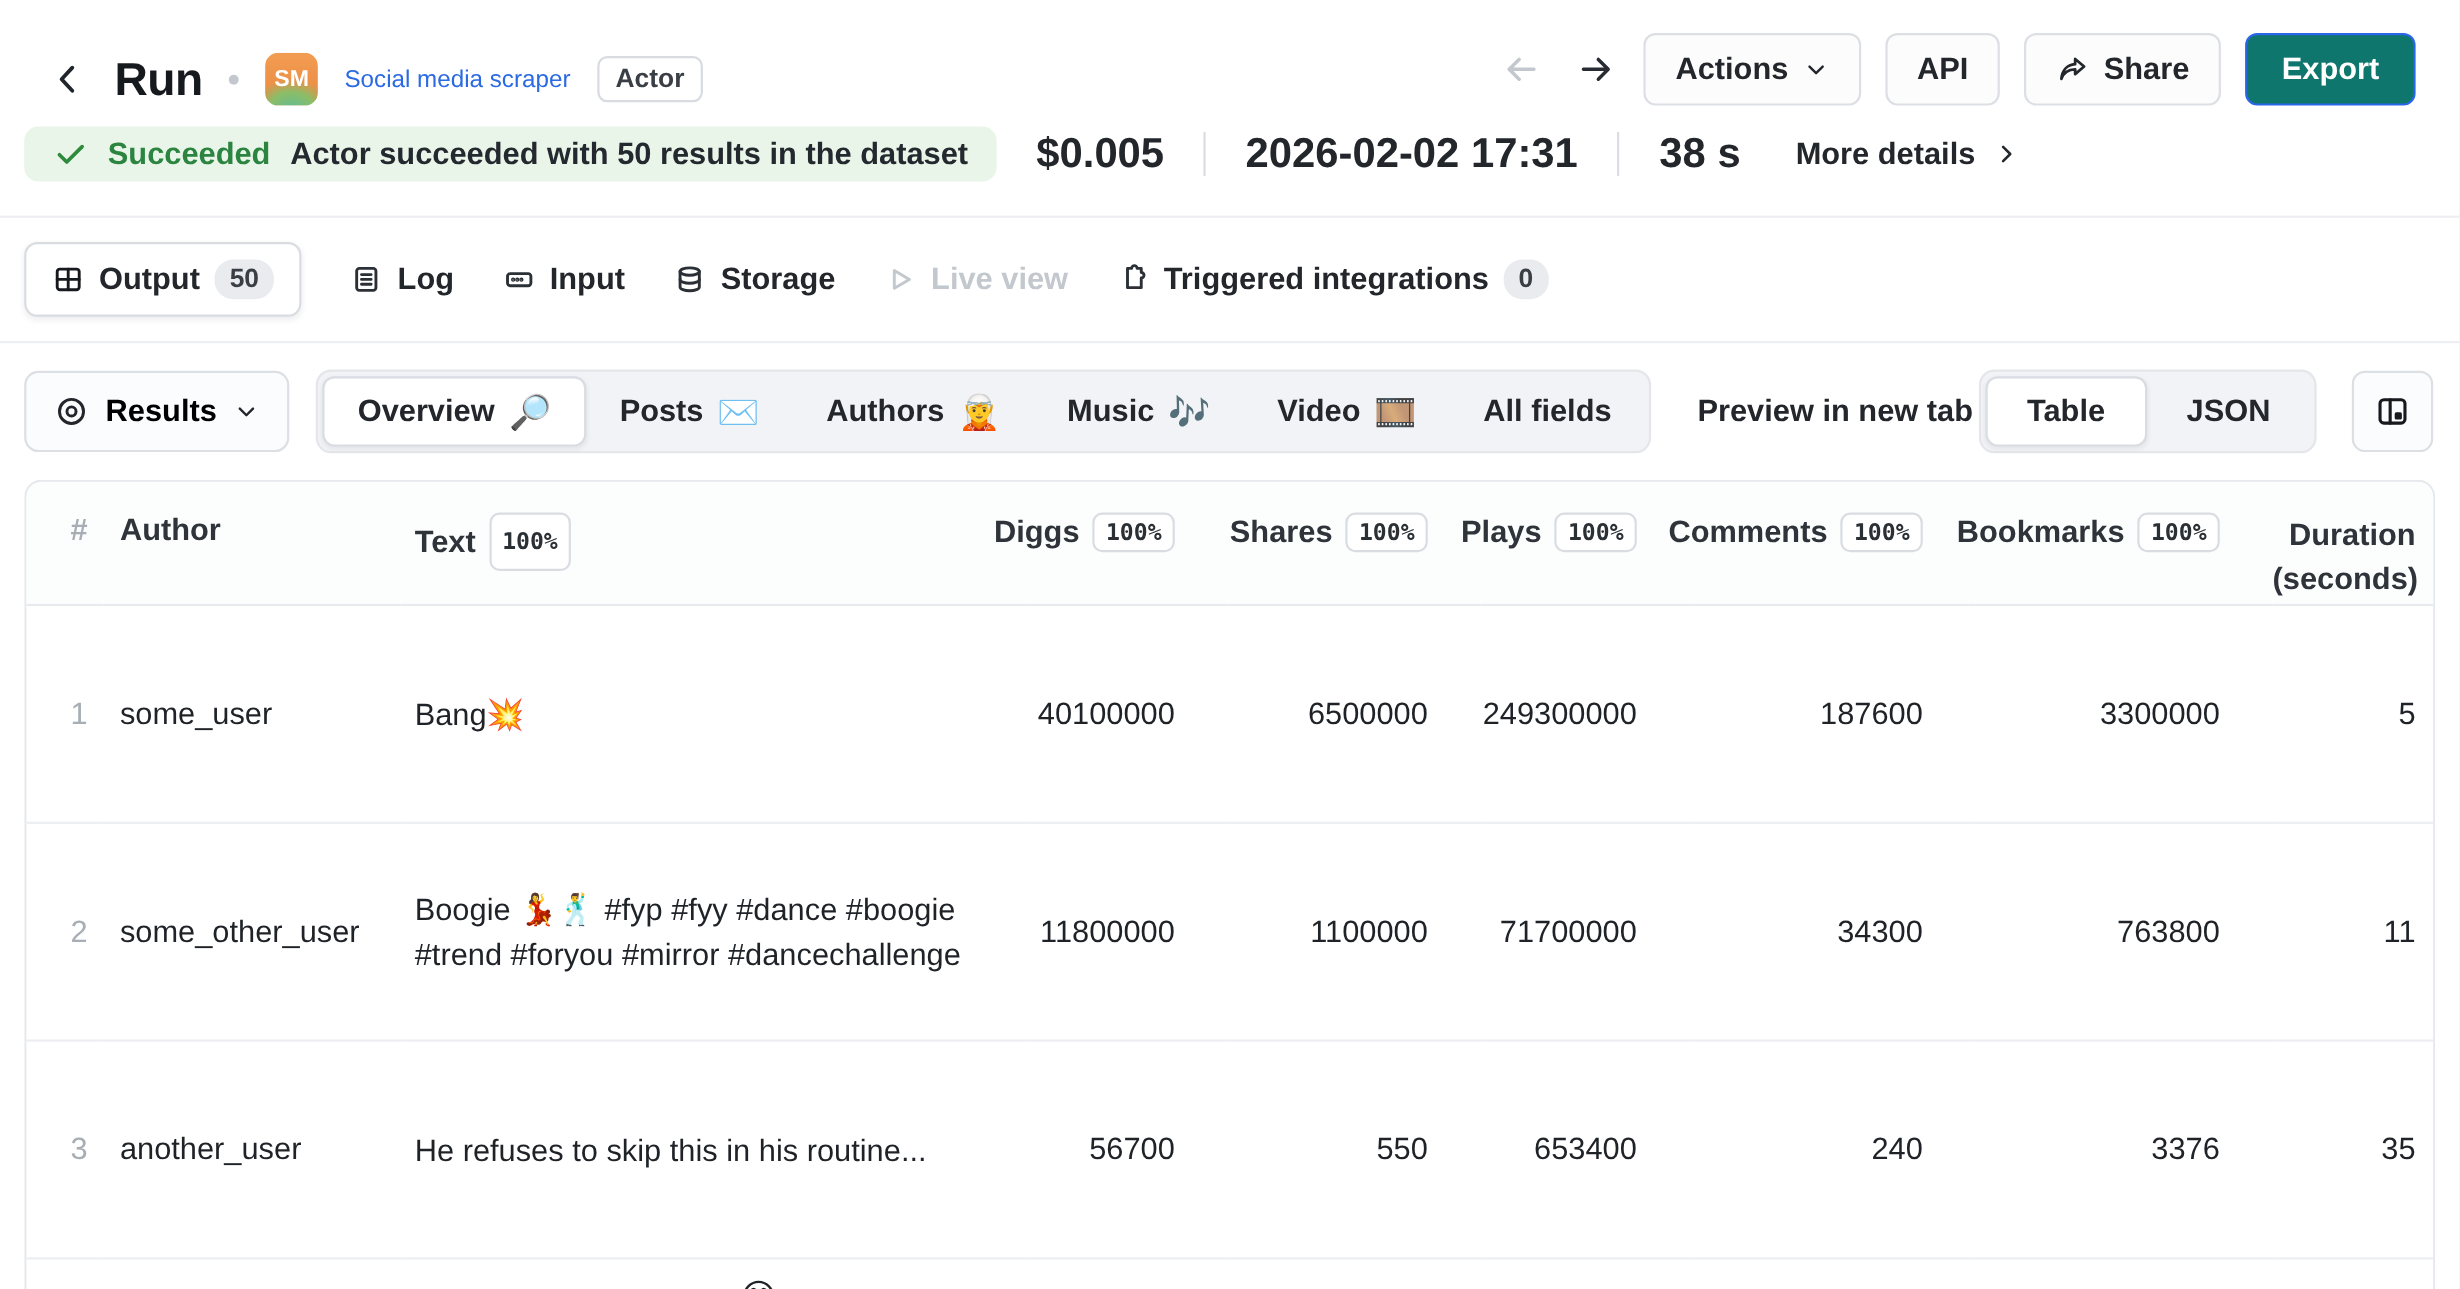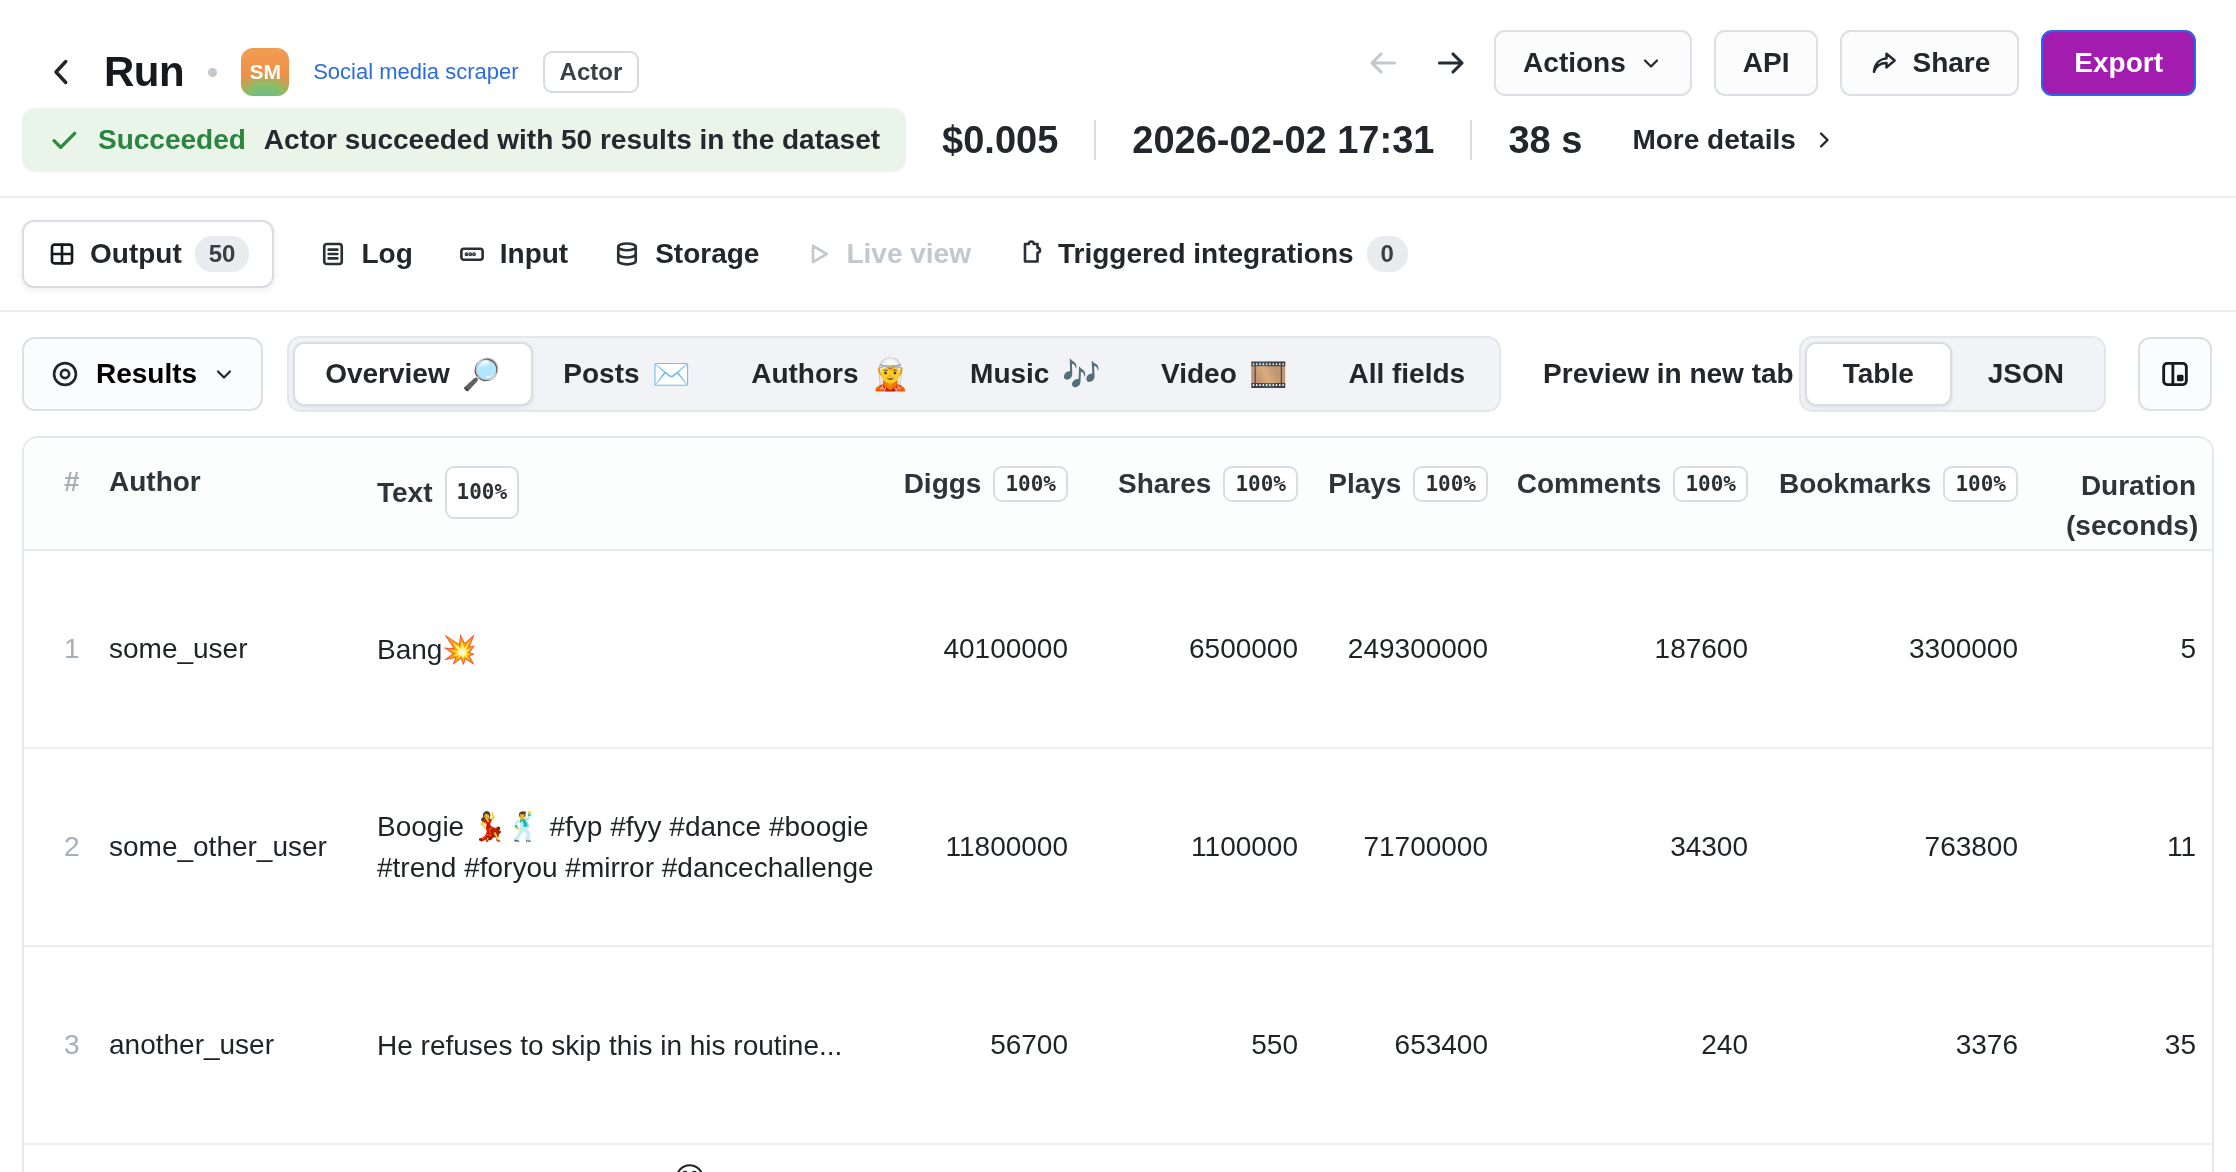--- a/index.html
+++ b/index.html
@@ -28,25 +28,25 @@
   }
   .actor-link { color: #2b6ae3; font-size: 22px; font-weight: 500; cursor: pointer; }
   .chip { border: 2px solid #d8dbe0; border-radius: 9px; padding: 5px 15px; font-size: 24px; font-weight: 600; color: #3a3f46; }
   .tb-right { margin-left: auto; display: flex; align-items: center; gap: 22px; }
   .nav-arrow { cursor: pointer; display: flex; padding: 0 4px; }
   .btn {
     display: flex; align-items: center; gap: 13px; height: 66px; padding: 0 27px;
     border: 2px solid #dcdfe3; border-radius: 11px; background: #fcfcfd;
     font-size: 28px; font-weight: 600; color: #23272c; cursor: pointer;
   }
-  .btn-export { background: #a21caf; border-color: #2966e8; color: #fff; padding: 0 31px; }
+  .btn-export { background: #0f766e; border-color: #2966e8; color: #fff; padding: 0 31px; }
 
   
   .statusbar { display: flex; align-items: center; margin: 12px 0 0 22px; gap: 36px; height: 64px; }
-  .status-pill { display: flex; align-items: center; gap: 18px; background: #e9f5e8; border-radius: 13px; height: 64px; padding: 0 26px; }
+  .status-pill { display: flex; align-items: center; gap: 18px; background: #e9f5e8; border-radius: 13px; height: 50px; padding: 0 26px; }
   .status-state { color: #2b8440; font-size: 28px; font-weight: 700; }
   .status-msg { font-size: 28px; font-weight: 600; color: #24292f; }
   .v-div { width: 2px; height: 40px; background: #dadde2; }
   .status-meta { font-size: 38px; font-weight: 600; }
   .more-details { display: flex; align-items: center; gap: 16px; font-weight: 600; font-size: 28px; cursor: pointer; margin-left: 14px; }
   .h-div { height: 2px; background: #eceef1; margin-top: 24px; }
 
   
   .tabbar { display: flex; align-items: center; gap: 44px; padding: 22px 0 22px 22px; }
   .tab { display: flex; align-items: center; gap: 13px; font-size: 28px; font-weight: 600; color: #23272c; cursor: pointer; }

